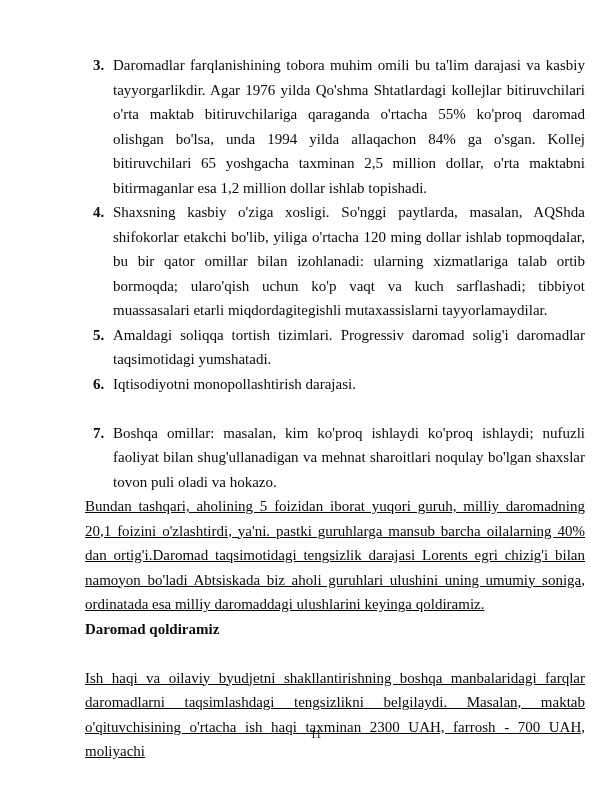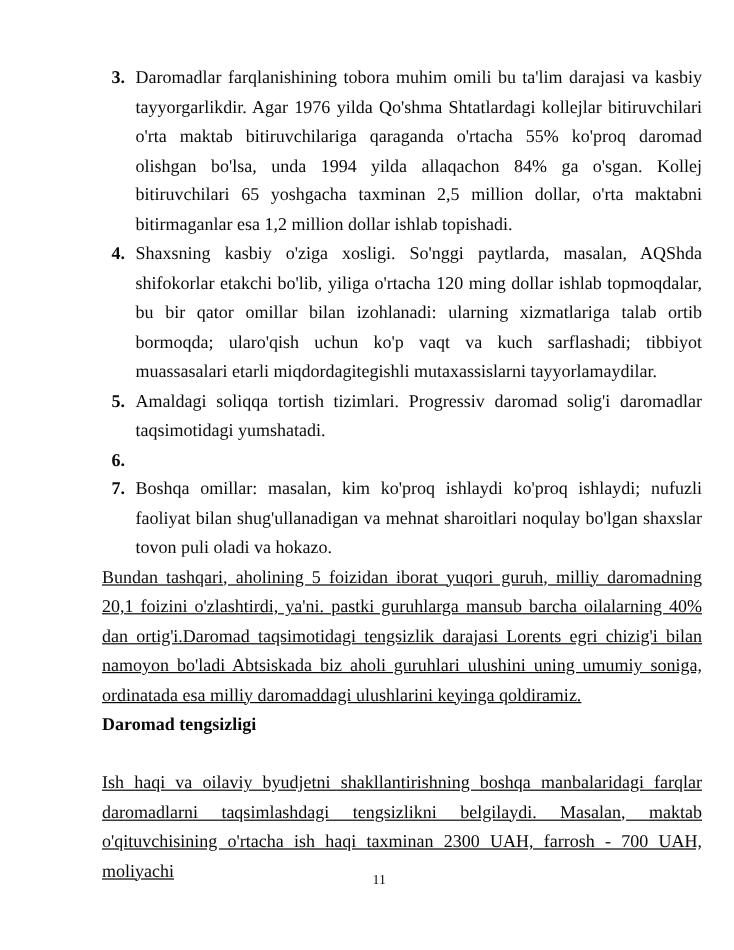--- a/index.html
+++ b/index.html
@@ -75,29 +75,30 @@
       <span>Shaxsning kasbiy o'ziga xosligi. So'nggi paytlarda, masalan, AQShda shifokorlar etakchi bo'lib, yiliga o'rtacha 120 ming dollar ishlab topmoqdalar, bu bir qator omillar bilan izohlanadi: ularning xizmatlariga talab ortib bormoqda; ularo'qish uchun ko'p vaqt va kuch sarflashadi; tibbiyot muassasalari etarli miqdordagitegishli mutaxassislarni tayyorlamaydilar.</span>
     </div>
 
     <div class="list-item">
       <span class="marker">5.</span>
       <span>Amaldagi soliqqa tortish tizimlari. Progressiv daromad solig'i daromadlar taqsimotidagi yumshatadi.</span>
     </div>
 
     <div class="list-item">
       <span class="marker">6.</span>
+      <span>Iqtisodiyotni monopollashtirish darajasi.</span>
     </div>
 
     <div class="list-item gap-before">
       <span class="marker">7.</span>
       <span>Boshqa omillar: masalan, kim ko'proq ishlaydi ko'proq ishlaydi; nufuzli faoliyat bilan shug'ullanadigan va mehnat sharoitlari noqulay bo'lgan shaxslar tovon puli oladi va hokazo.</span>
     </div>
 
     <p class="para">Bundan tashqari, aholining 5 foizidan iborat yuqori guruh, milliy daromadning 20,1 foizini o'zlashtirdi, ya'ni. pastki guruhlarga mansub barcha oilalarning 40% dan ortig'i.Daromad taqsimotidagi tengsizlik darajasi Lorents egri chizig'i bilan namoyon bo'ladi Abtsiskada biz aholi guruhlari ulushini uning umumiy soniga, ordinatada esa milliy daromaddagi ulushlarini keyinga qoldiramiz.</p>
 
-    <div class="heading">Daromad tengsizligi</div>
+    <div class="heading">Daromad qoldiramiz</div>
 
     <p class="para gap-before">Ish haqi va oilaviy byudjetni shakllantirishning boshqa manbalaridagi farqlar daromadlarni taqsimlashdagi tengsizlikni belgilaydi. Masalan, maktab o'qituvchisining o'rtacha ish haqi taxminan 2300 UAH, farrosh - 700 UAH, moliyachi</p>
 
   </div>
 
   <div class="page-number">11</div>
 </div>
 
 </body></html>

